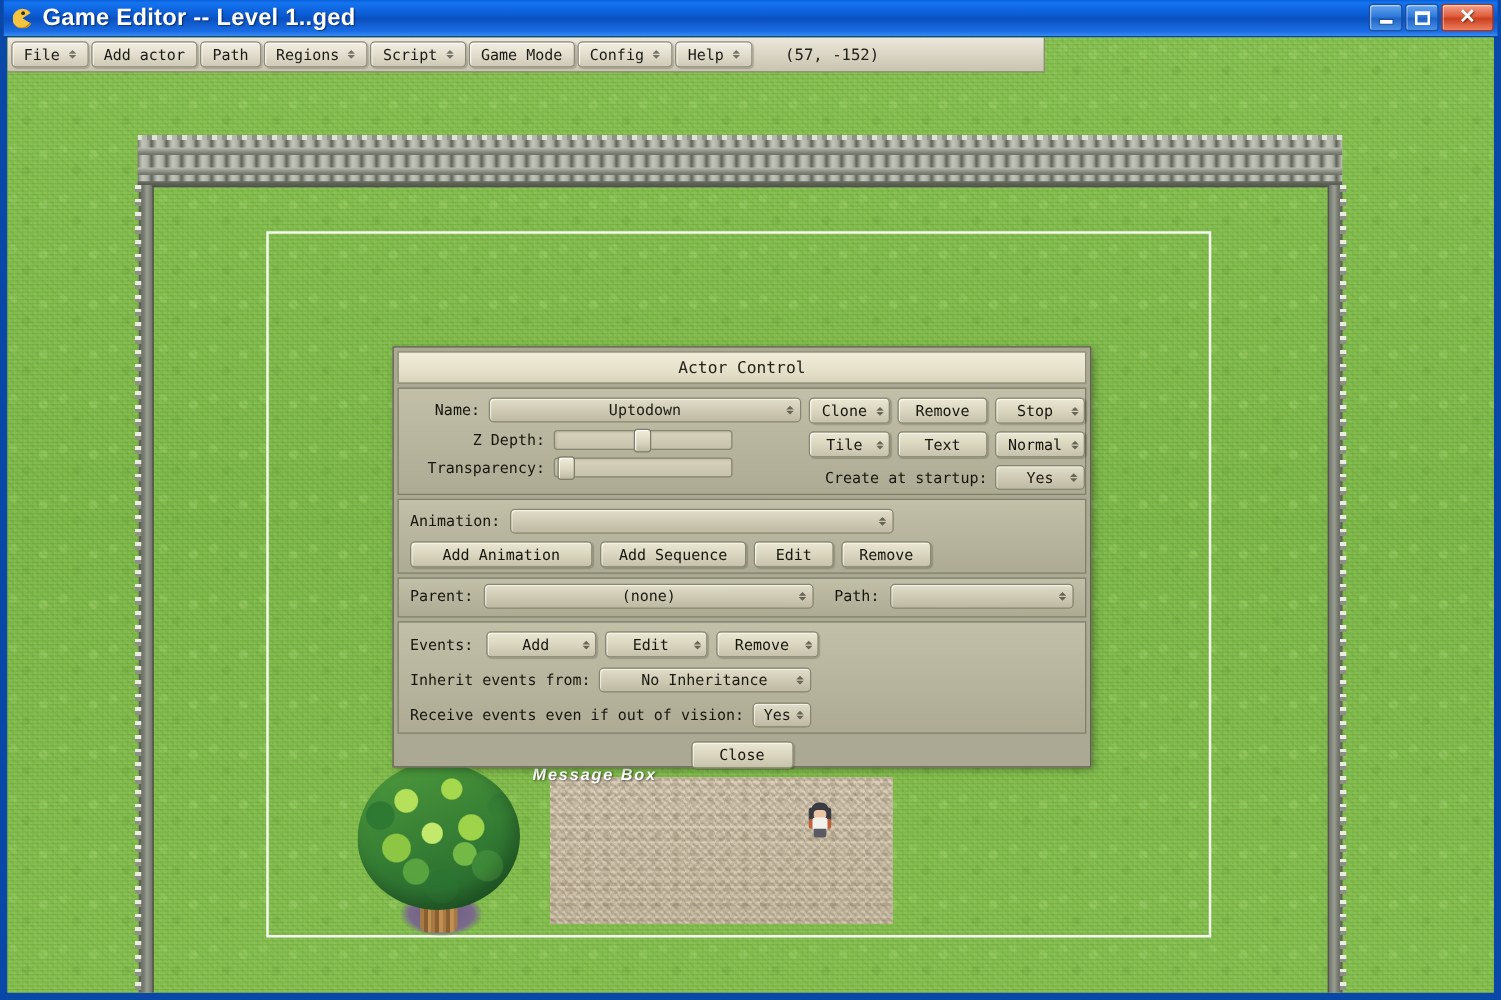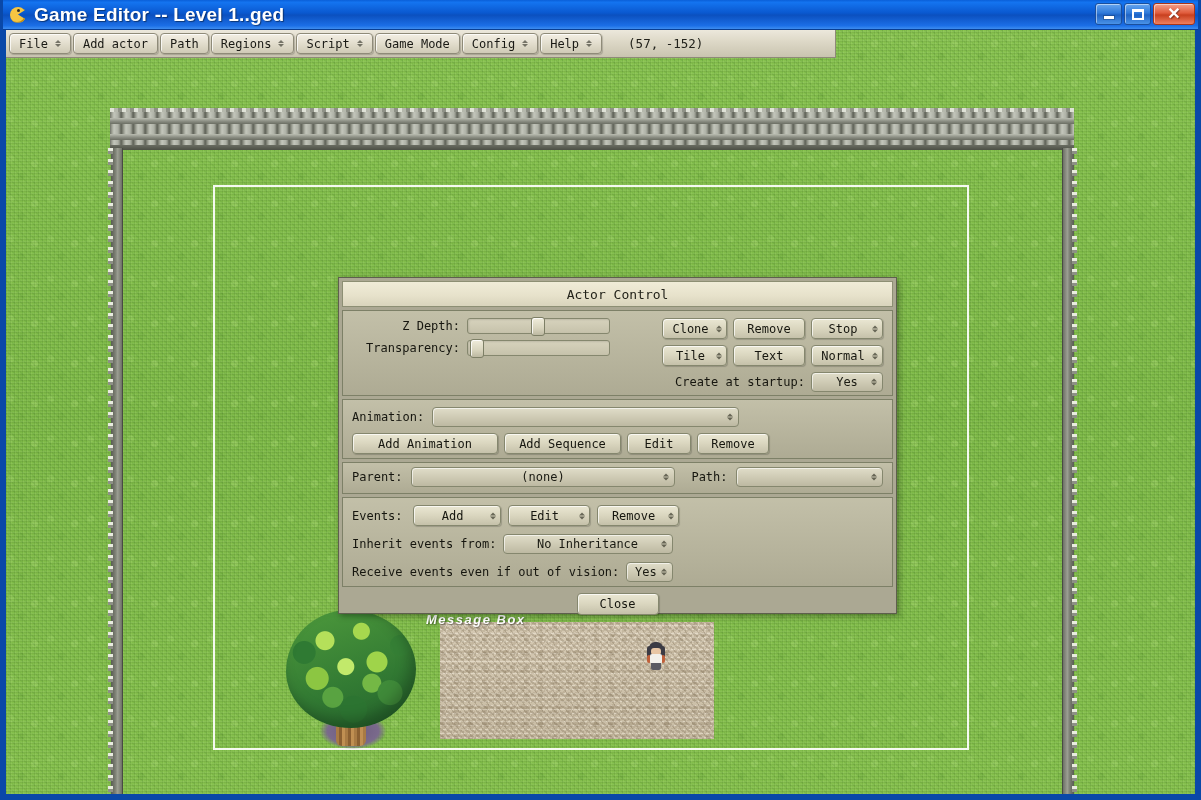--- a/index.html
+++ b/index.html
@@ -263,21 +263,21 @@
     font-size: 13px;
     letter-spacing: 1.5px;
     color: #ffffff;
     text-shadow: 1px 1px 2px rgba(0,0,0,.55);
     white-space: nowrap;
   }
 
   
   .dialog {
     position: absolute;
-    left: 332px; top: 247px;
+    left: 308px; top: 247px;
     width: 559px; height: 337px;
     background: #aba893;
     border: 1px solid #5e5f4e;
     box-shadow: 2px 2px 6px rgba(0,0,0,.35);
     font-family: "DejaVu Sans Mono", monospace;
     font-size: 12px;
     color: #16160f;
   }
   .dlg-title {
     height: 26px;
@@ -475,20 +475,30 @@
       </div>
 
       <div class="dialog">
 
         <div class="dlg-title">Actor Control</div>
 
         <div class="panel" style="height:86px;">
           <div class="sec-top">
             <div class="left">
               <div class="row">
+                <span class="lbl lbl-w" style="width:56px;">Name:</span>
+                <div class="combo" style="width:250px; margin-left:7px;">
+                  <span>Uptodown</span>
+                  <span class="spin">
+                      <i class="up"></i>
+                      <i class="dn"></i>
+                    </span>
+                </div>
+              </div>
+              <div class="row">
                 <span class="lbl lbl-w" style="width:108px;">Z Depth:</span>
                 <div class="slider" style="width:143px; margin-left:7px;">
                   <div class="knob" style="left:63px;"></div>
                 </div>
               </div>
               <div class="row">
                 <span class="lbl lbl-w" style="width:108px;">Transparency:</span>
                 <div class="slider" style="width:143px; margin-left:7px;">
                   <div class="knob" style="left:2px;"></div>
                 </div>

